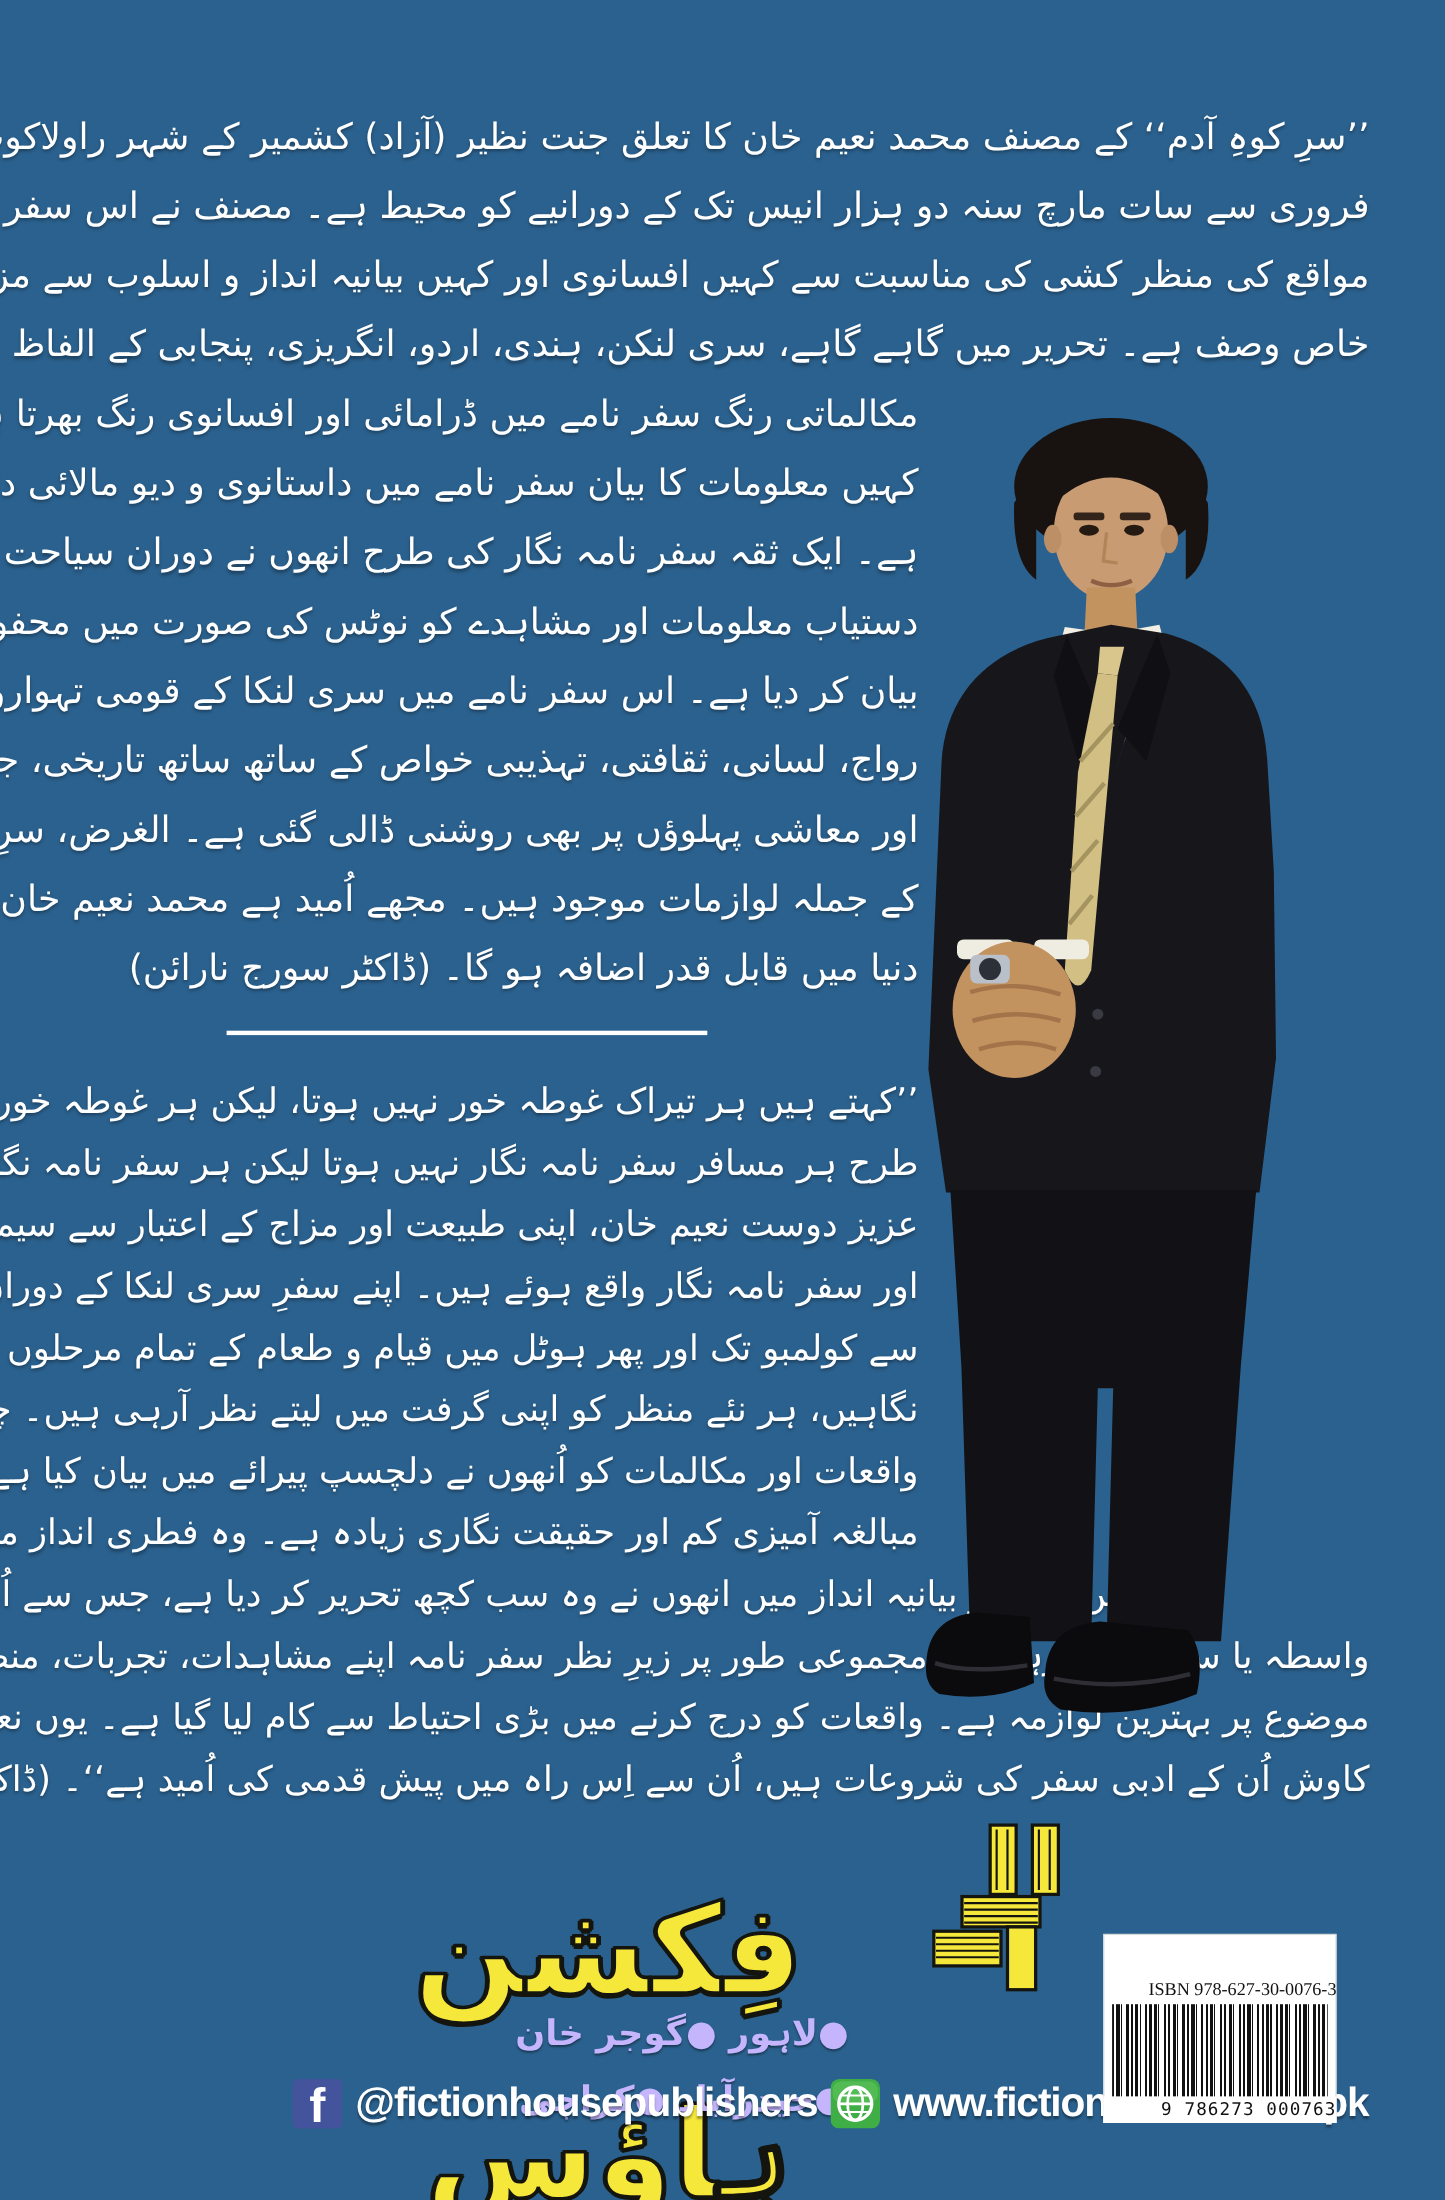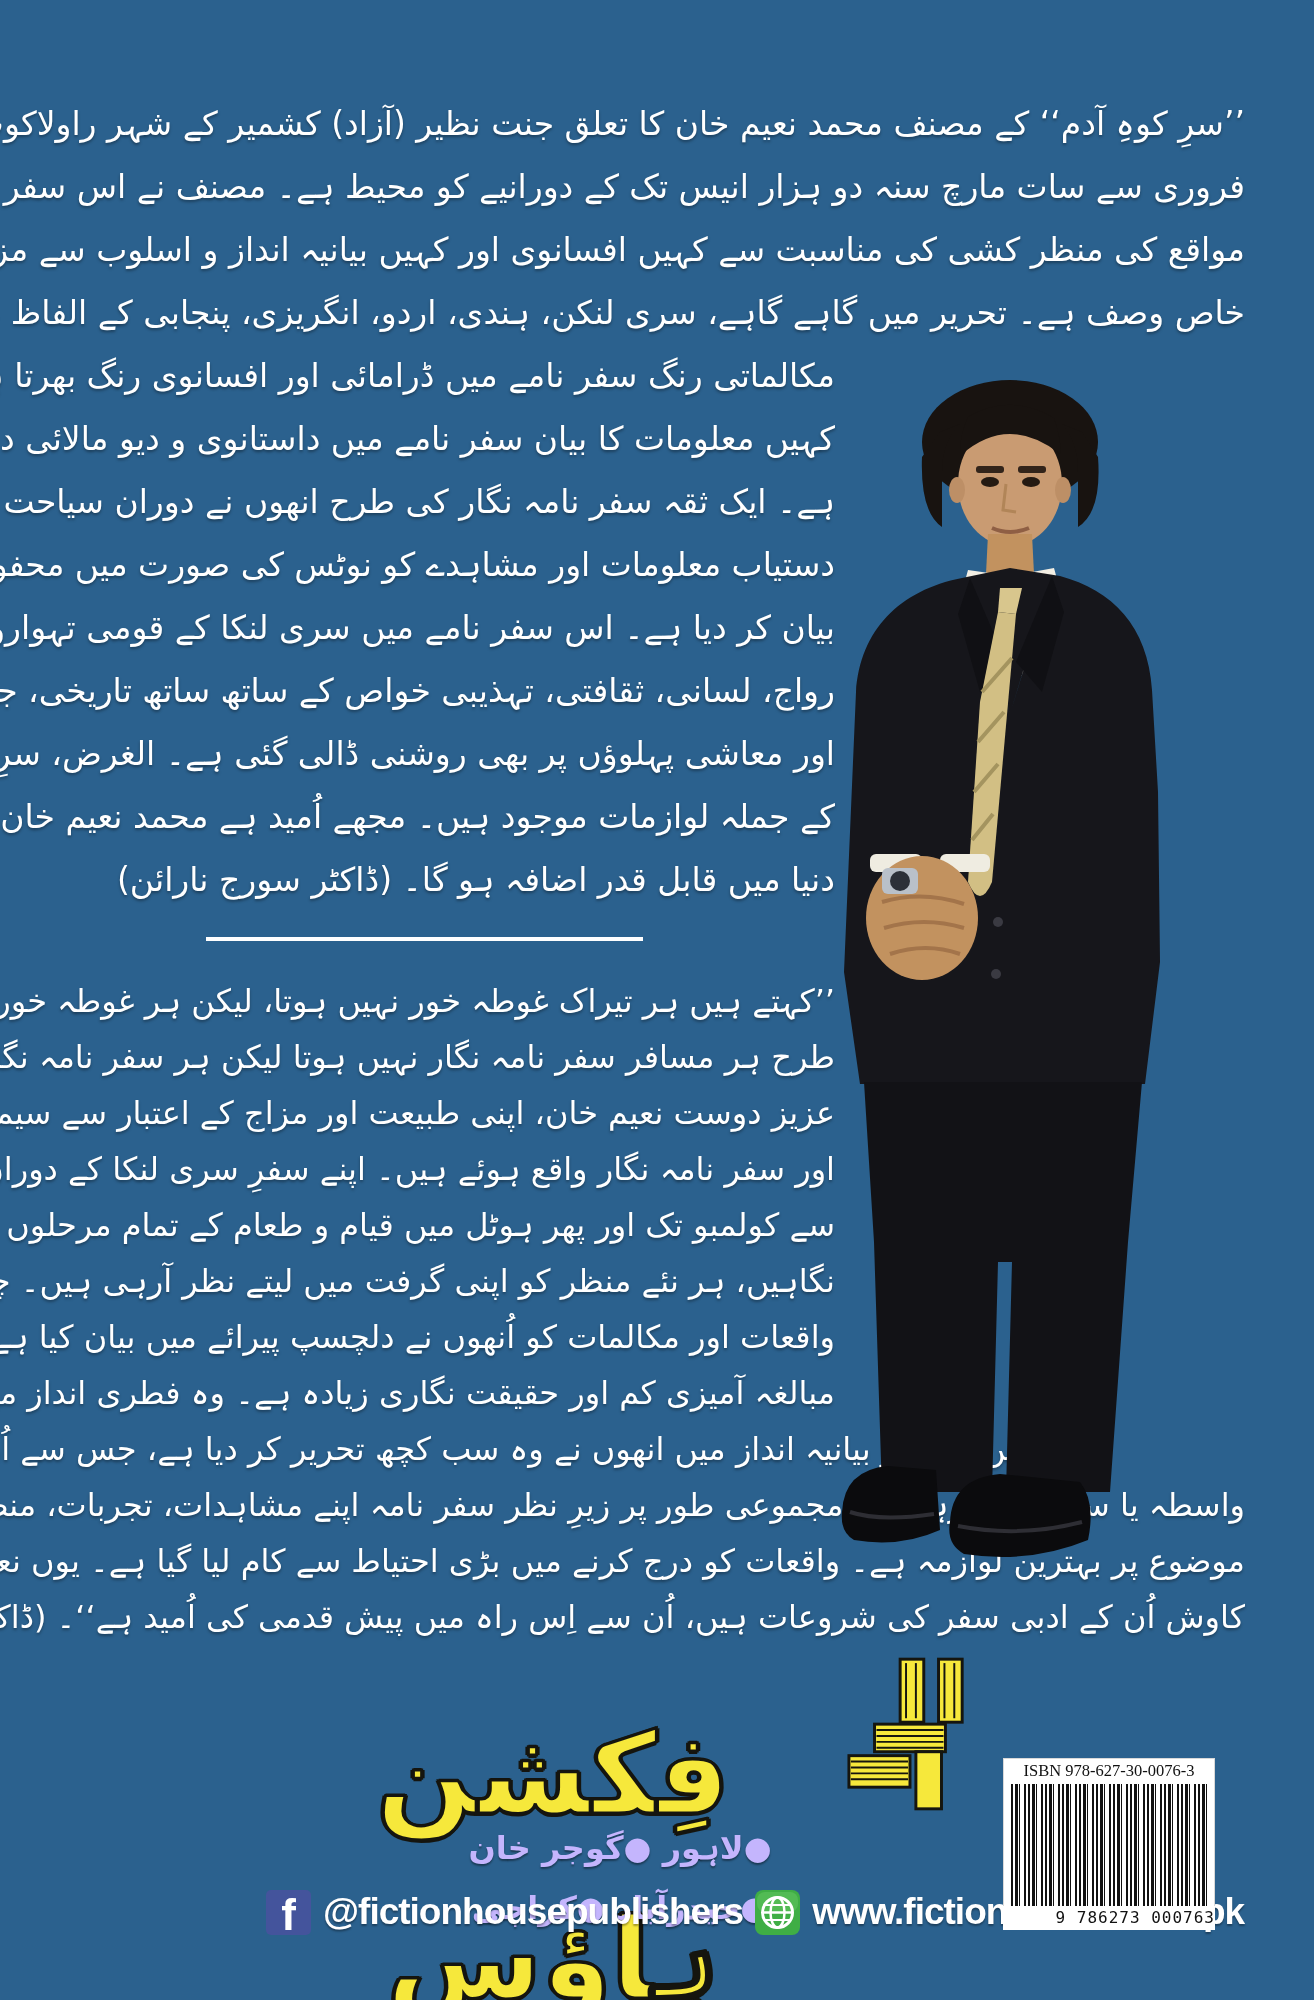--- a/index.html
+++ b/index.html
@@ -78,22 +78,22 @@
   }
   .globe-icon{width:45px;height:45px;flex:0 0 auto;}
   
   .isbn-box{
     position:absolute;left:1003px;top:1758px;width:212px;height:172px;
     background:#ffffff;box-shadow:0 0 0 1px #d8d8d8 inset;
     display:flex;flex-direction:column;
   }
   .isbn-label{
     font-family:"Liberation Serif", serif;
-    color:#111;font-size:16.5px;text-align:center;
-    padding-top:3px;height:22px;flex:0 0 auto;white-space:nowrap;
+    color:#111;font-size:16.5px;text-align:right;
+    padding-top:3px;height:22px;flex:0 0 auto;white-space:nowrap;margin-top:38px;
   }
   .barcode-bars{
     flex:1 1 auto;margin:1px 8px 0 8px;
     background:repeating-linear-gradient(to right,
       #111 0 2px,#fff 2px 4px,#111 4px 7px,#fff 7px 8px,
       #111 8px 9px,#fff 9px 13px,#111 13px 15px,#fff 15px 17px);
   }
   .barcode-digits{
     font-family:"DejaVu Sans Mono", monospace;
     color:#111;font-size:16px;letter-spacing:1px;

